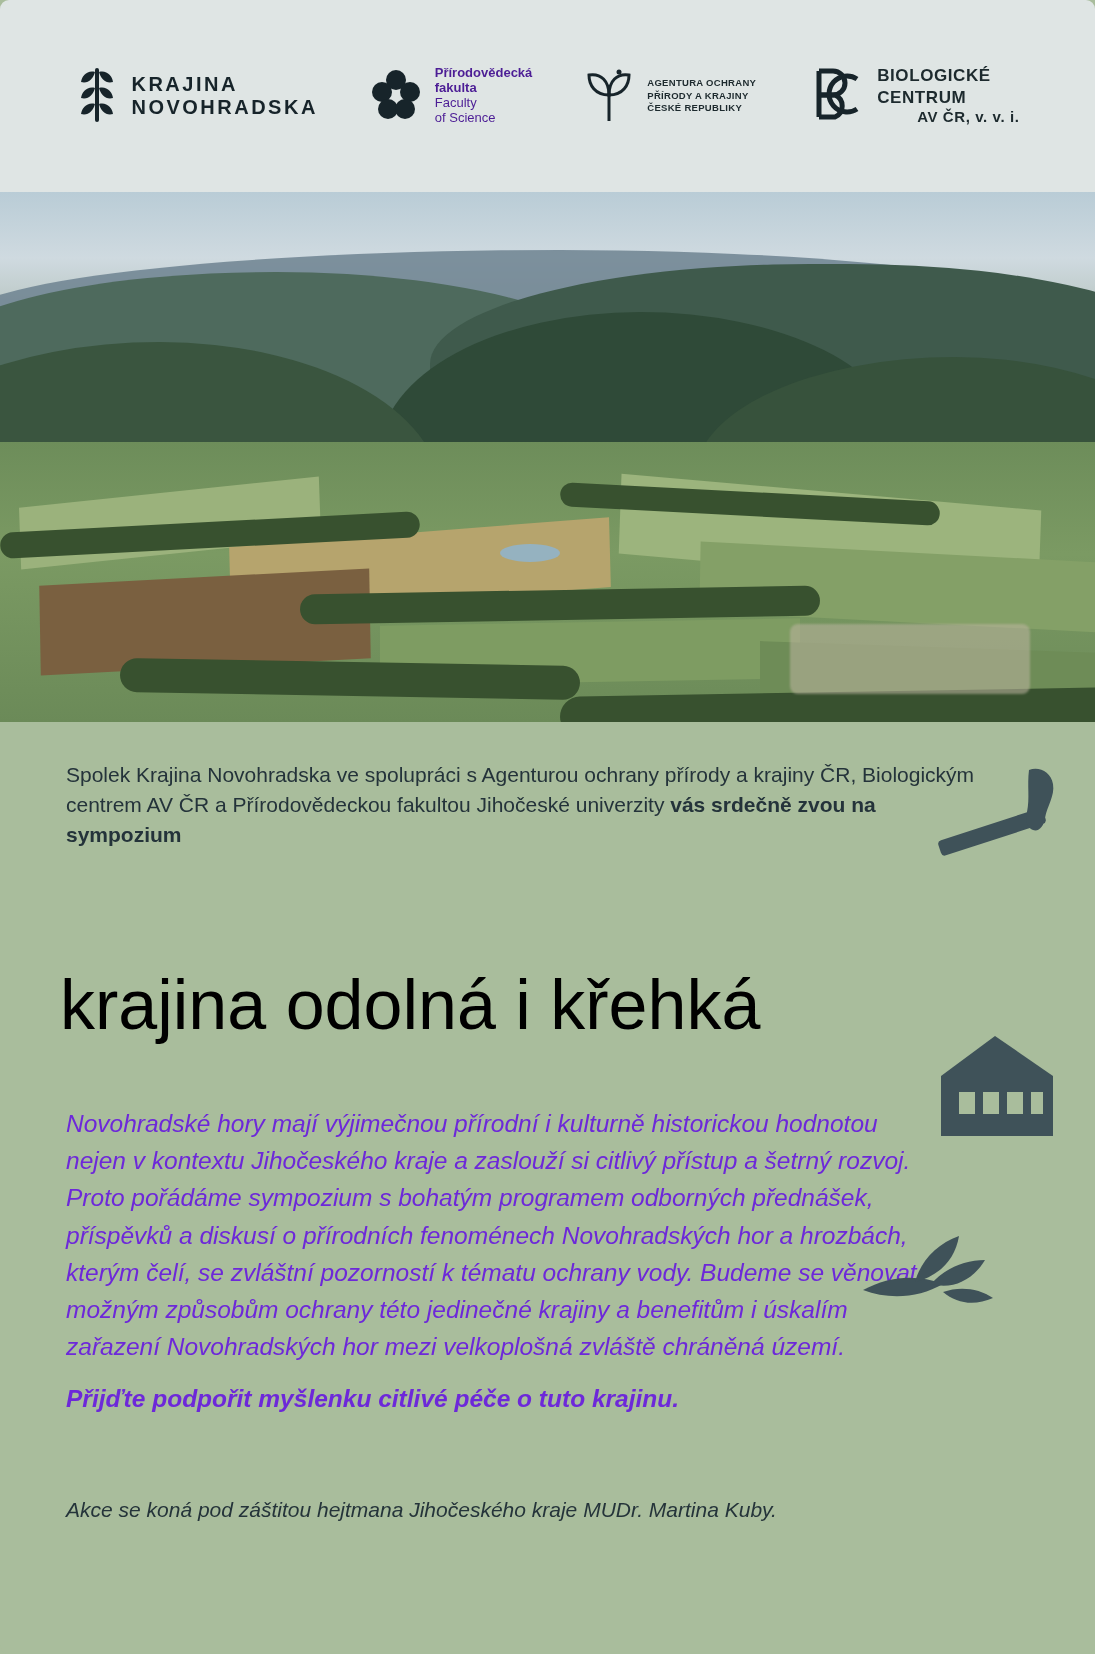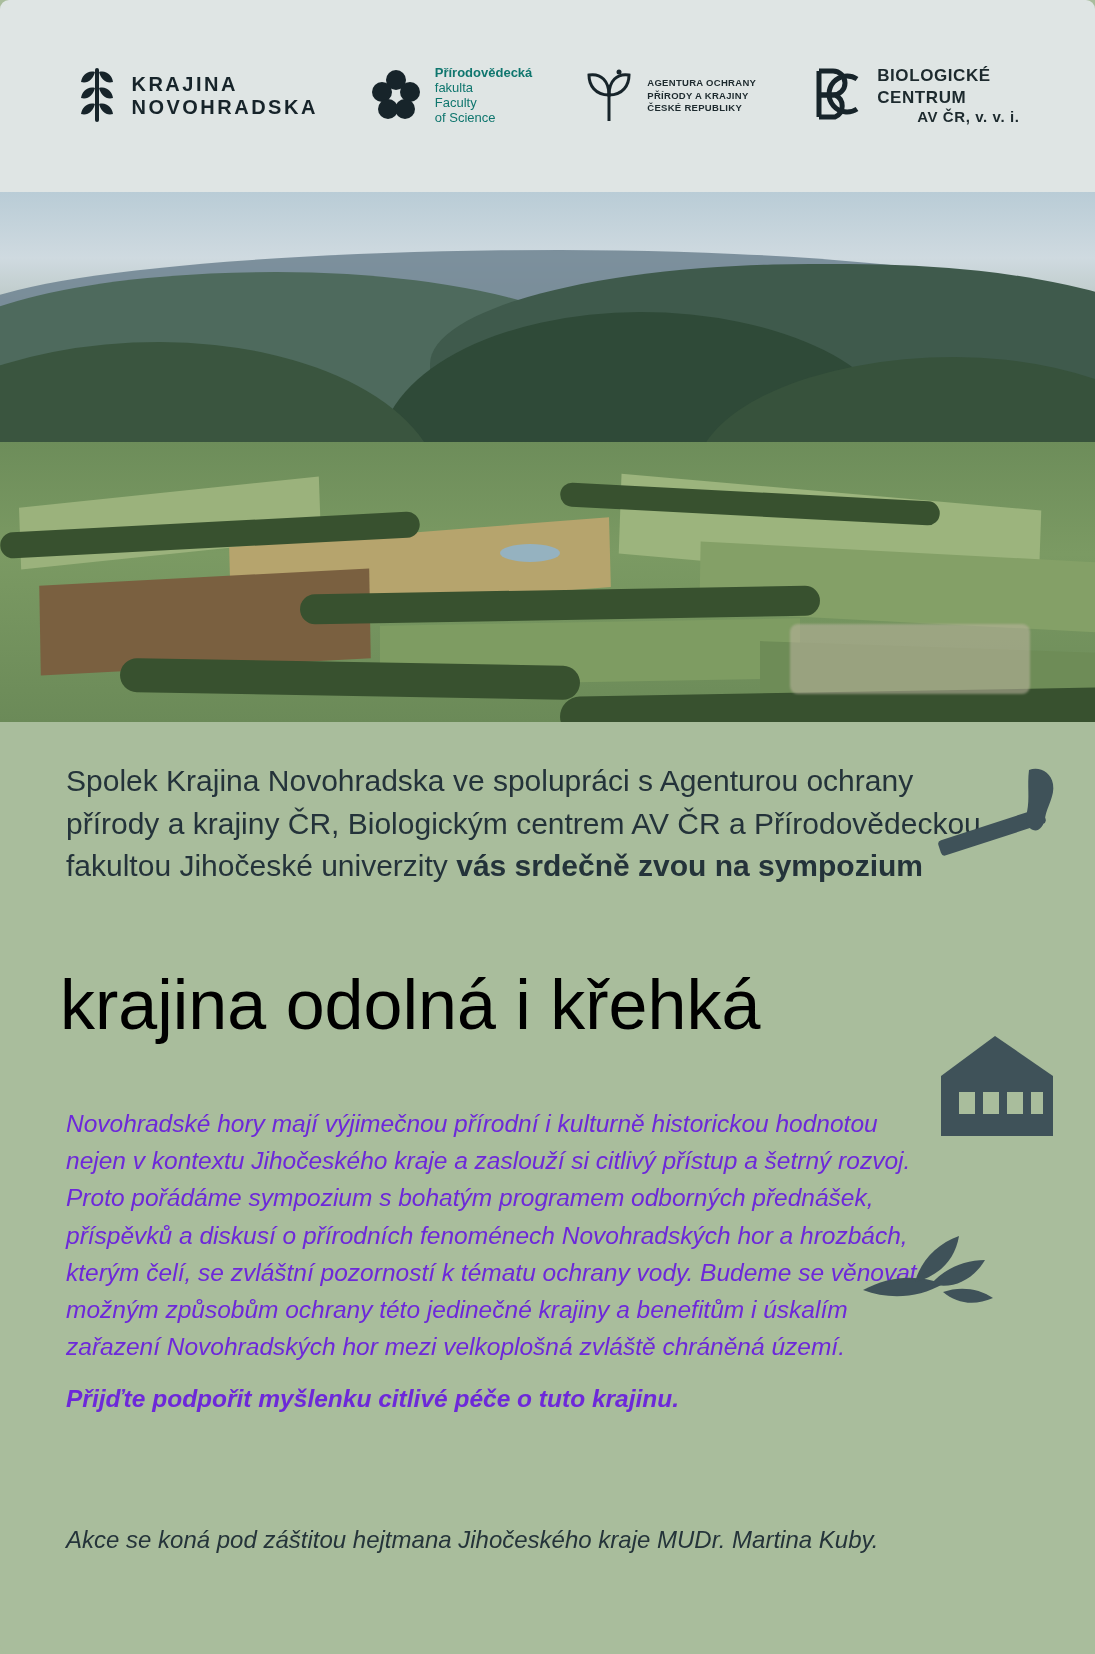--- a/index.html
+++ b/index.html
@@ -41,23 +41,23 @@
   }
   .logo .mark { flex: 0 0 auto; margin-right: 12px; }
   .logo .txt { line-height: 1.15; }
 
   .logo-krajina .txt {
     font-size: 20px;
     font-weight: bold;
     letter-spacing: 2.5px;
     color: #17242a;
   }
-  .logo-prf .txt { font-size: 13px; color: #0f766e; }
+  .logo-prf .txt { font-size: 13px; color: #4c1d95; }
   .logo-prf .txt .l1 { font-weight: bold; }
-  .logo-prf .txt .l2 { font-weight: normal; }
+  .logo-prf .txt .l2 { font-weight: bold; }
   .logo-prf .txt .l3 { font-weight: normal; }
   .logo-prf .txt .l4 { font-weight: normal; }
   .logo-aopk .txt {
     font-size: 9.5px;
     font-weight: bold;
     letter-spacing: 0.3px;
     line-height: 1.35;
   }
   .logo-bc .txt {
     font-size: 17px;
@@ -154,21 +154,21 @@
     top: 722px; left: 0;
     width: 1095px;
     height: 932px;
     background: #a9bd9c;
     color: #2b3a3f;
   }
   .intro {
     position: absolute;
     top: 38px; left: 66px;
     width: 930px;
-    font-size: 30px;
+    font-size: 21px;
     line-height: 1.42;
     color: #24333a;
   }
   .intro b { font-weight: bold; }
 
   .title-1 {
     position: absolute;
     top: 165px; left: 66px;
     font-size: 72px;
     font-weight: bold;
@@ -194,23 +194,23 @@
     line-height: 1.52;
     color: #6d28d9;
   }
   .body-text .strong {
     font-weight: bold;
     display: block;
     margin-top: 14px;
   }
   .patronage {
     position: absolute;
-    top: 804px; left: 66px;
+    top: 776px; left: 66px;
     width: 900px;
-    font-size: 24px;
+    font-size: 21px;
     font-style: italic;
     color: #25343a;
   }
 
   
   .deco { position: absolute; fill: #3f5259; }
   .deco-pin   { top: 42px;  right: 28px; }
   .deco-house { top: 310px; right: 32px; }
   .deco-plant { top: 490px; right: 68px; }
 </style>

